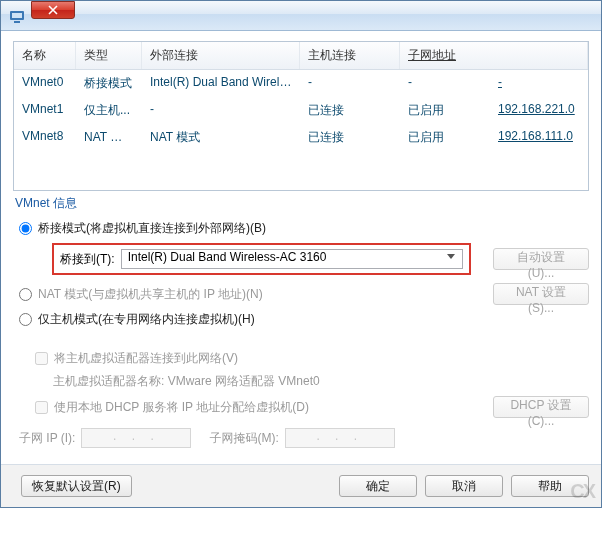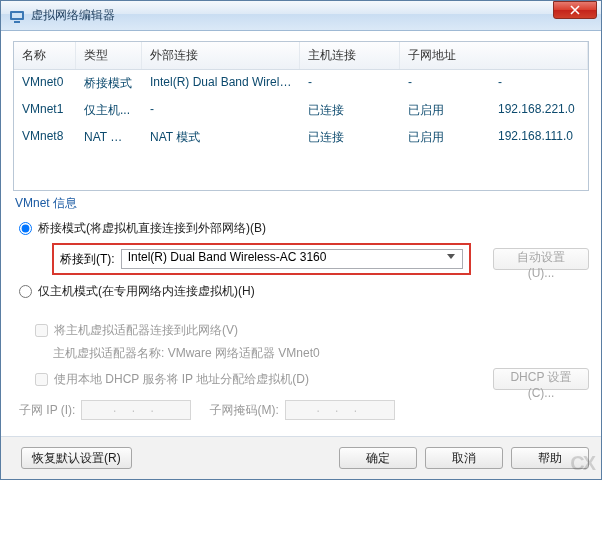--- a/index.html
+++ b/index.html
@@ -8,21 +8,21 @@
 .titlebar { height: 30px; background: linear-gradient(to bottom, #f4f8fc 0%, #dde9f6 45%, #c9ddf2 46%, #dbe9f7 100%); display: flex; align-items: center; padding: 0 4px 0 8px; border-bottom: 1px solid #9fb9d4; }
 .titlebar .icon { width: 16px; height: 16px; margin-right: 6px; }
 .titlebar .title { color: #1a3a5a; flex: 1; }
 .titlebar .close { width: 44px; height: 18px; background: linear-gradient(to bottom, #e67a6f 0%, #d9402f 49%, #c4231a 50%, #cf3f2a 100%); border: 1px solid #8a2c22; border-radius: 0 0 3px 3px; color: #fff; display: flex; align-items: center; justify-content: center; font-weight: bold; margin-top: -11px; }
 .content { padding: 10px 12px 12px 12px; }
 .table-wrap { border: 1px solid #b9c7d6; height: 150px; background: #fff; }
 .thead { display: flex; background: linear-gradient(to bottom,#fdfdfe,#eef2f7); border-bottom: 1px solid #d6dee7; }
 .th { padding: 5px 8px; color: #333; border-right: 1px solid #e4e9ef; }
 .tr { display: flex; padding: 2px 0; }
 .td { padding: 3px 8px; color: #0c4a6e; white-space: nowrap; overflow: hidden; text-overflow: ellipsis; }
-.c-name { width: 62px; } .c-type { width: 66px; } .c-ext { width: 158px; } .c-host { width: 100px; } .c-dhcp { width: 90px; } .c-sub { flex: 1; }
+.c-name { width: 62px; } .c-type { width: 66px; } .c-ext { width: 158px; } .c-host { width: 100px; } .c-dhcp { width: 90px; } .c-sub { flex: 1; text-decoration: underline; }
 .btn-row { display: flex; justify-content: flex-end; gap: 8px; margin: 10px 0 8px 0; }
 .btn { min-width: 90px; height: 22px; padding: 0 10px; background: linear-gradient(to bottom,#fdfdfd,#e8e8e8); border: 1px solid #a7a7a7; border-radius: 3px; color: #222; cursor: pointer; }
 .btn:disabled, .btn.disabled { color: #a6a6a6; border-color: #cfcfcf; background: linear-gradient(to bottom,#fcfcfc,#f1f1f1); cursor: default; }
 .group-label { color: #1a5aa3; margin: 4px 0 8px 2px; }
 .radio-row { display: flex; align-items: center; margin: 4px 0 6px 6px; color: #222; }
 .radio-row.disabled { color: #9a9a9a; }
 .radio-row input[type=radio] { margin-right: 6px; }
 .sub-row { display: flex; align-items: center; margin: 6px 0 8px 22px; gap: 12px; padding-left: 17px; }
 .redbox { border: 2px solid #d8382e; padding: 4px 6px; display: flex; align-items: center; flex: 1; gap: 6px; }
 .sel { flex: 1; height: 20px; border: 1px solid #abadb3; background: #fff; display: flex; justify-content: space-between; padding: 0 4px 0 6px; }
@@ -45,21 +45,20 @@
 
 <div class="window-wrap">
 <div class="window">
 
   <div class="titlebar">
     <svg class="icon" viewBox="0 0 16 16">
           <rect x="1" y="3" width="14" height="9" fill="#3b78b5" rx="1"></rect>
           <rect x="3" y="5" width="10" height="5" fill="#cfe3f5"></rect>
           <rect x="5" y="13" width="6" height="2" fill="#3b78b5"></rect>
         </svg>
-    <div class="title">虚拟网络编辑器</div>
     <div class="close">
       <svg width="10" height="10" viewBox="0 0 10 10">
             <path d="M1 1 L9 9 M9 1 L1 9" stroke="#fff" stroke-width="1.6"></path>
           </svg>
     </div>
   </div>
 
   <div class="content">
 
     <div class="table-wrap">
@@ -112,20 +111,27 @@
           <span class="arrow">
             <svg width="8" height="6" viewBox="0 0 8 6">
                   <path d="M0 0 L4 5 L8 0 Z" fill="#555"></path>
                 </svg>
           </span>
         </div>
       </div>
       <button class="btn side-btn disabled" disabled="">自动设置(U)...</button>
     </div>
 
+    <div class="radio-row disabled" style="justify-content:space-between;">
+      <span style="display:flex;align-items:center;">
+        <input type="radio" name="mode" style="">
+        <span>NAT 模式(与虚拟机共享主机的 IP 地址)(N)</span>
+      </span>
+      <button class="btn side-btn disabled" disabled="">NAT 设置(S)...</button>
+    </div>
 
     <div class="radio-row">
       <input type="radio" name="mode" style="">
       <span>仅主机模式(在专用网络内连接虚拟机)(H)</span>
     </div>
 
     <div class="hr"></div>
 
     <div class="checkbox-row">
       <input type="checkbox" disabled="" style="">

